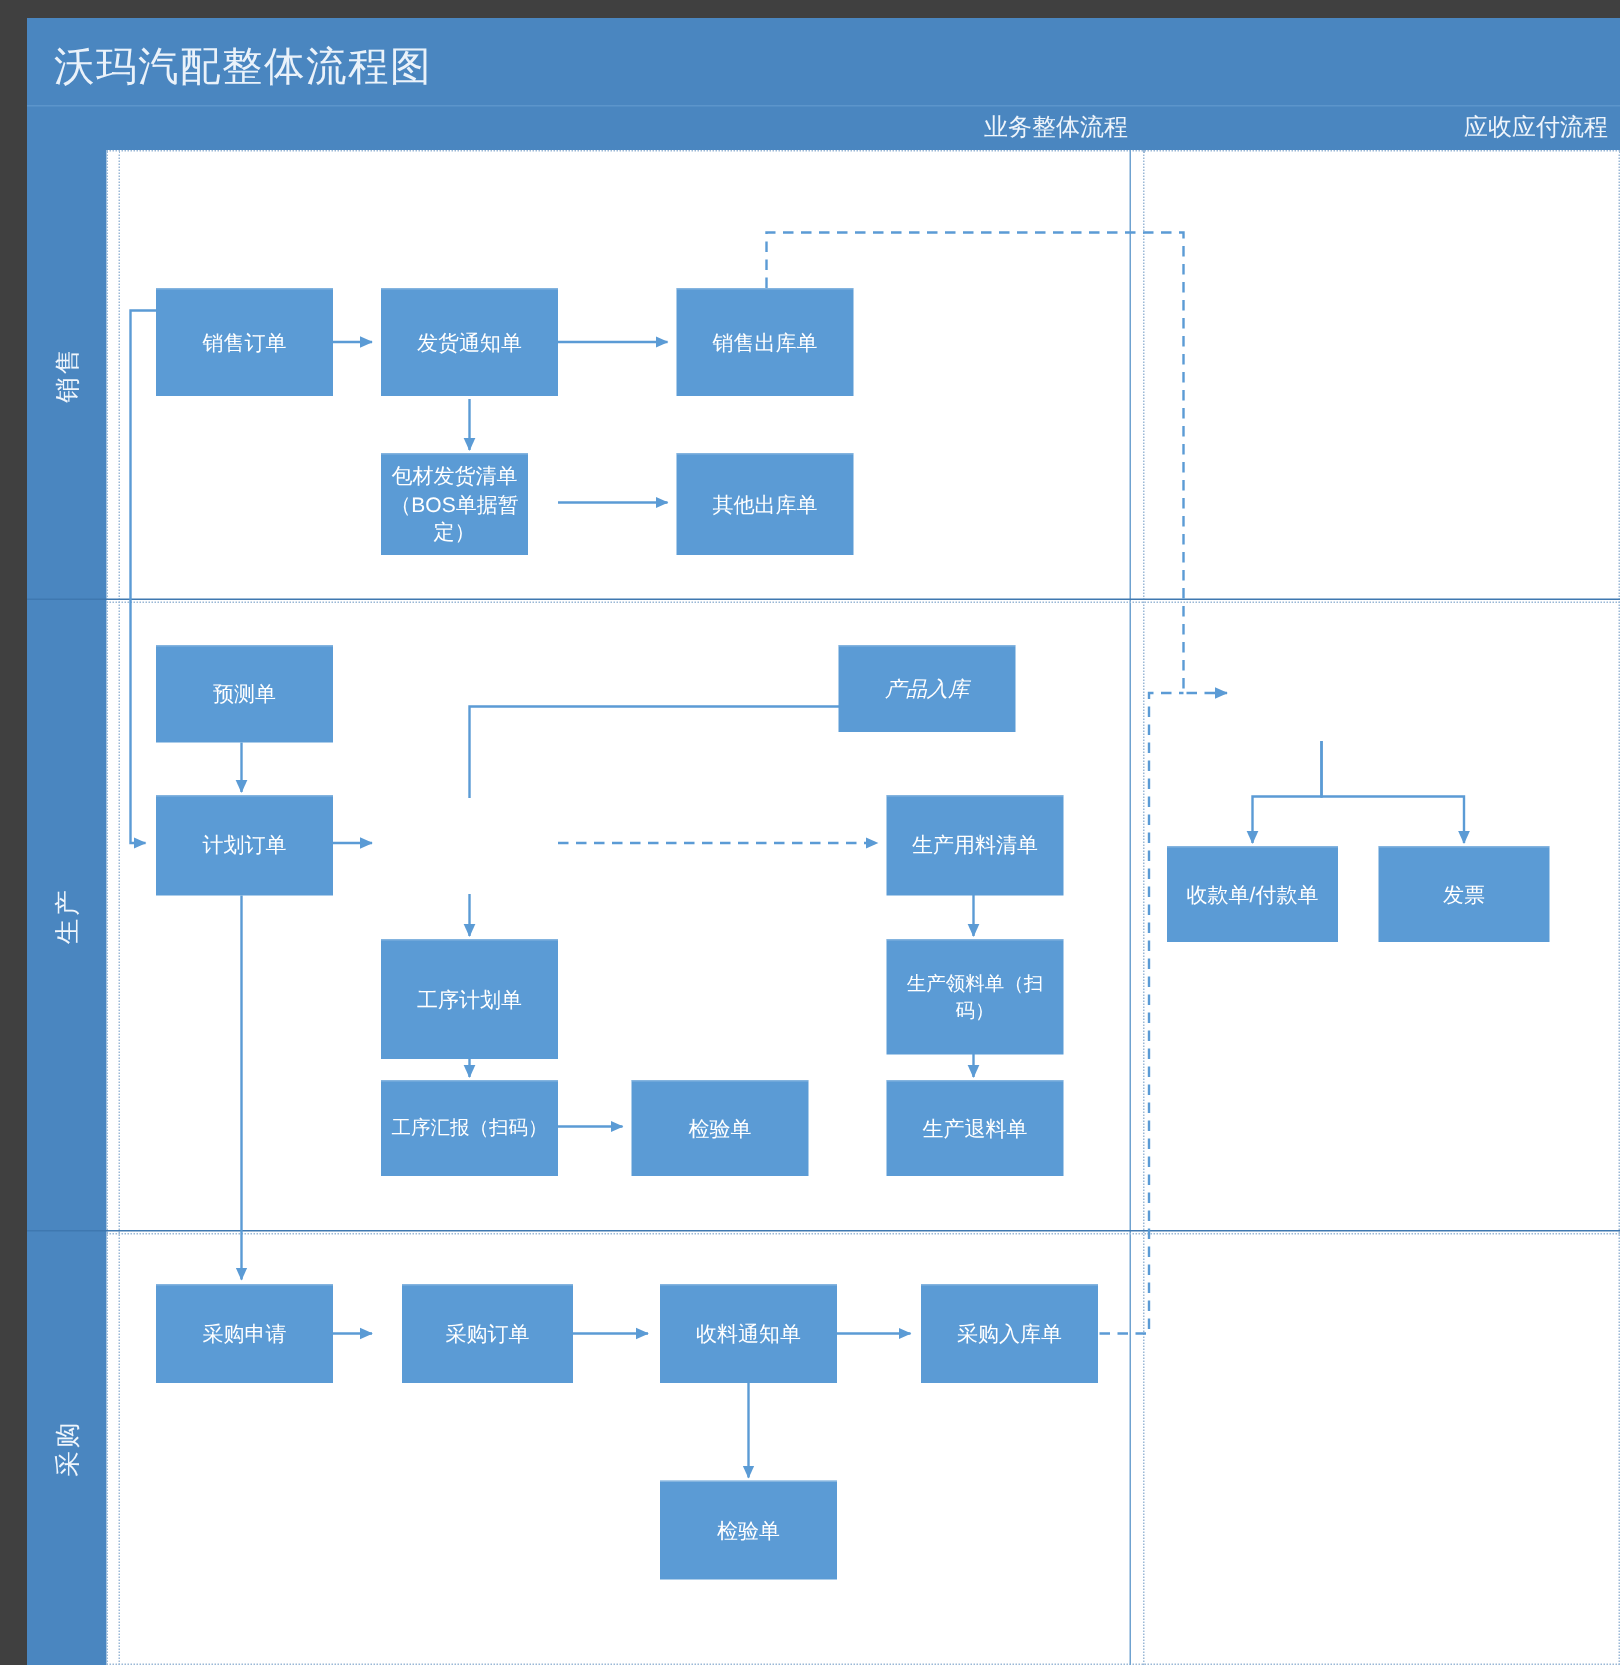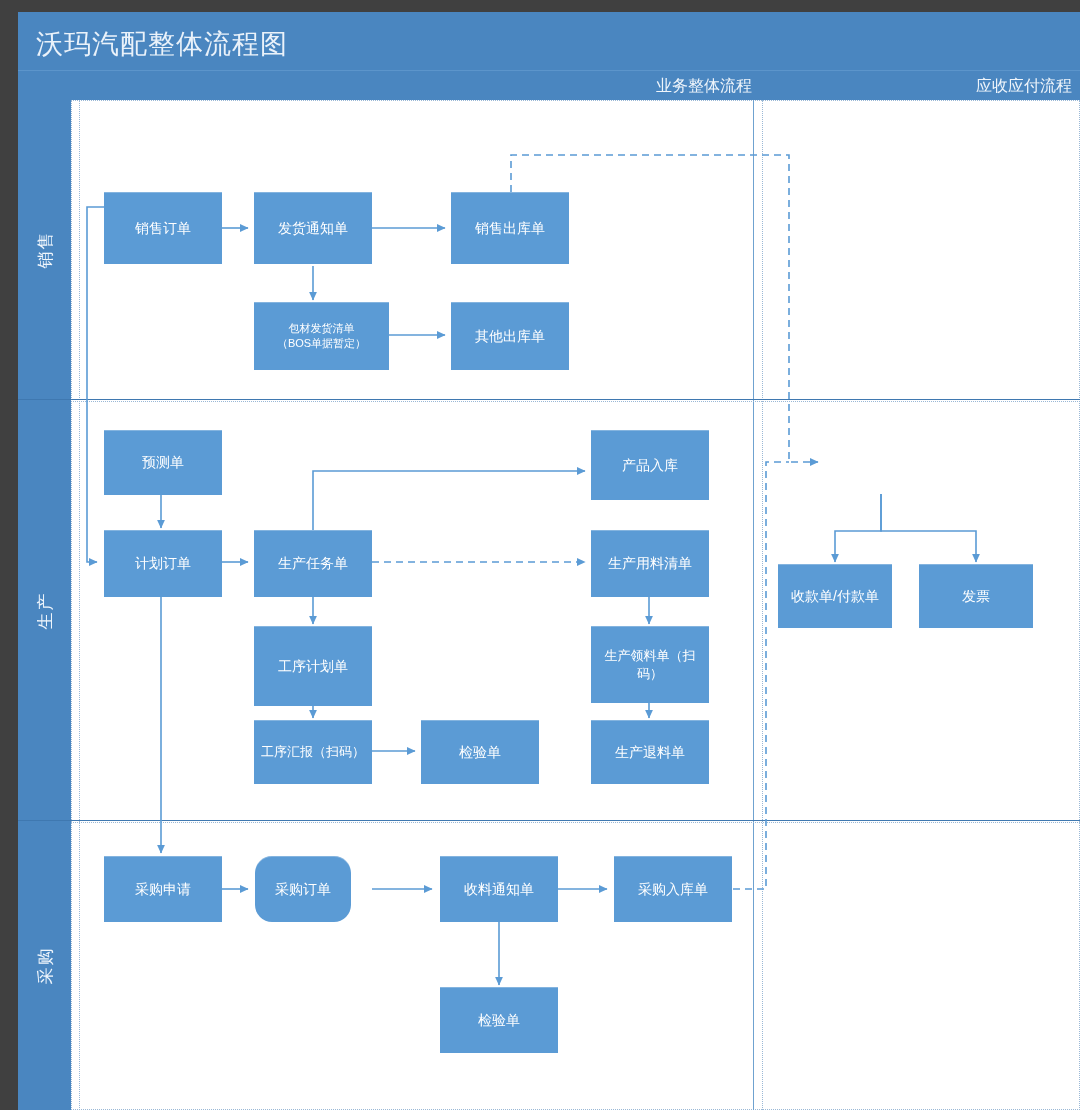--- a/index.html
+++ b/index.html
@@ -134,38 +134,35 @@
 
   <div class="node" style="left:104px;top:192px;width:118px;height:72px;">
     <span class="lbl">销售订单</span>
   </div>
   <div class="node" style="left:254px;top:192px;width:118px;height:72px;">
     <span class="lbl">发货通知单</span>
   </div>
   <div class="node" style="left:451px;top:192px;width:118px;height:72px;">
     <span class="lbl">销售出库单</span>
   </div>
-  <div class="node" style="left:254px;top:302px;width:135px;height:68px;font-size:11px;">
+  <div class="node" style="left:254px;top:302px;width:98px;height:68px;font-size:14px;">
     <span class="lbl">包材发货清单
 （BOS单据暂定）</span>
   </div>
   <div class="node" style="left:451px;top:302px;width:118px;height:68px;">
     <span class="lbl">其他出库单</span>
   </div>
 
   <div class="node" style="left:104px;top:430px;width:118px;height:65px;">
     <span class="lbl">预测单</span>
   </div>
   <div class="node" style="left:104px;top:530px;width:118px;height:67px;">
     <span class="lbl">计划订单</span>
   </div>
-  <div class="node" style="left:254px;top:530px;width:118px;height:67px;">
-    <span class="lbl">生产任务单</span>
-  </div>
-  <div class="node" style="left:591px;top:430px;width:118px;height:70px;">
+  <div class="node" style="left:559px;top:430px;width:118px;height:58px;font-style:italic;">
     <span class="lbl">产品入库</span>
   </div>
   <div class="node" style="left:591px;top:530px;width:118px;height:67px;">
     <span class="lbl">生产用料清单</span>
   </div>
   <div class="node" style="left:254px;top:626px;width:118px;height:80px;">
     <span class="lbl">工序计划单</span>
   </div>
   <div class="node" style="left:591px;top:626px;width:118px;height:77px;font-size:13px;">
     <span class="lbl">生产领料单（扫
@@ -184,21 +181,21 @@
   <div class="node" style="left:778px;top:564px;width:114px;height:64px;">
     <span class="lbl">收款单/付款单</span>
   </div>
   <div class="node" style="left:919px;top:564px;width:114px;height:64px;text-align:center;">
     <span class="lbl">发票</span>
   </div>
 
   <div class="node" style="left:104px;top:856px;width:118px;height:66px;">
     <span class="lbl">采购申请</span>
   </div>
-  <div class="node" style="left:255px;top:856px;width:96px;height:66px;border-radius:17px;">
+  <div class="node" style="left:268px;top:856px;width:114px;height:66px;">
     <span class="lbl">采购订单</span>
   </div>
   <div class="node" style="left:440px;top:856px;width:118px;height:66px;">
     <span class="lbl">收料通知单</span>
   </div>
   <div class="node" style="left:614px;top:856px;width:118px;height:66px;">
     <span class="lbl">采购入库单</span>
   </div>
   <div class="node" style="left:440px;top:987px;width:118px;height:66px;">
     <span class="lbl">检验单</span>

